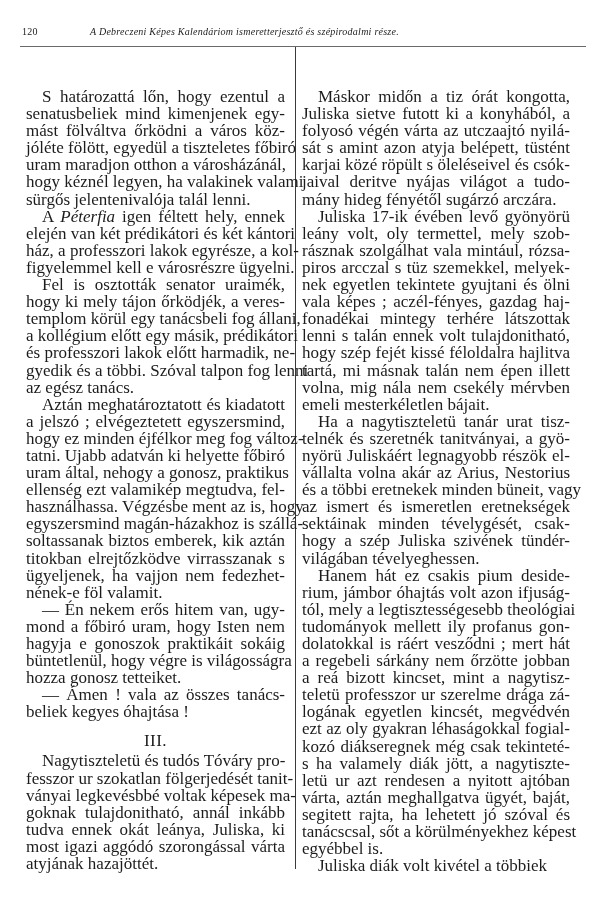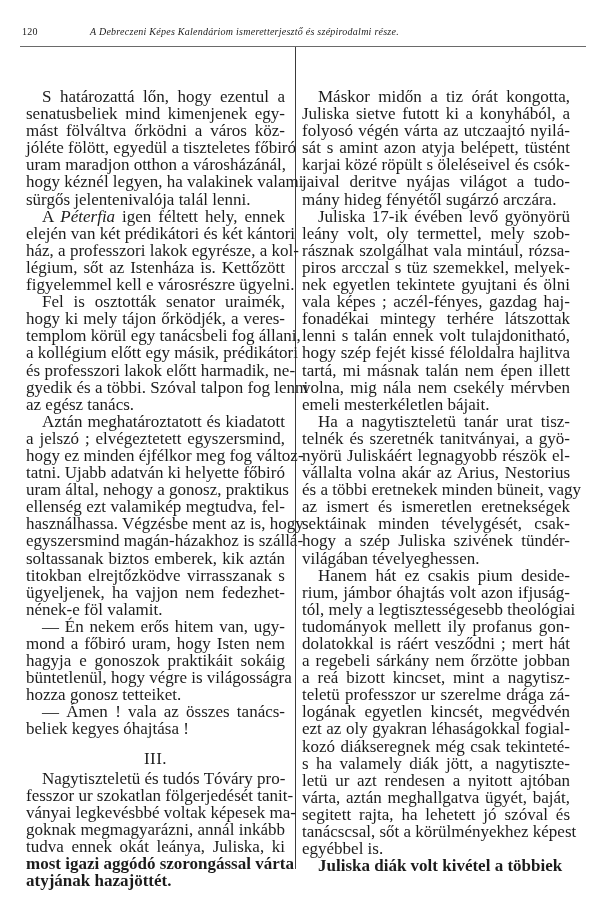--- a/index.html
+++ b/index.html
@@ -90,21 +90,21 @@
     height: 12px;
   }
   .section-heading {
     display: block;
     text-align: right;
     text-align-last: center;
     height: 20px;
     letter-spacing: 0.5px;
   }
   .line.bold {
-    font-weight: bold;
+    font-weight: normal;
   }
   em.inline-it {
     font-style: italic;
   }
 </style>
 </head>
 <body>
 
 <div class="header">
   <span class="page-number">120</span>
@@ -120,21 +120,20 @@
       <span class="line">mást fölváltva őrködni a város köz-</span>
       <span class="line">jóléte fölött, egyedül a tiszteletes főbiró</span>
       <span class="line">uram maradjon otthon a városházánál,</span>
       <span class="line">hogy kéznél legyen, ha valakinek valami</span>
       <span class="line last">sürgős jelentenivalója talál lenni.</span>
     </div>
     <div>
       <span class="line indent"><span>A </span><em class="inline-it">Péterfia</em><span> igen féltett hely, ennek</span></span>
       <span class="line">elején van két prédikátori és két kántori</span>
       <span class="line">ház, a professzori lakok egyrésze, a kol-</span>
-      <span class="line">légium, sőt az Istenháza is. Kettőzött</span>
       <span class="line last">figyelemmel kell e városrészre ügyelni.</span>
     </div>
     <div>
       <span class="line indent">Fel is osztották senator uraimék,</span>
       <span class="line">hogy ki mely tájon őrködjék, a veres-</span>
       <span class="line">templom körül egy tanácsbeli fog állani,</span>
       <span class="line">a kollégium előtt egy másik, prédikátori</span>
       <span class="line">és professzori lakok előtt harmadik, ne-</span>
       <span class="line">gyedik és a többi. Szóval talpon fog lenni</span>
       <span class="line last">az egész tanács.</span>
@@ -163,21 +162,21 @@
     <div>
       <span class="line indent">— Ámen ! vala az összes tanács-</span>
       <span class="line last">beliek kegyes óhajtása !</span>
     </div>
     <span class="gap-section"></span>
     <span class="section-heading">III.</span>
     <div>
       <span class="line indent">Nagytiszteletü és tudós Tóváry pro-</span>
       <span class="line">fesszor ur szokatlan fölgerjedését tanit-</span>
       <span class="line">ványai legkevésbbé voltak képesek ma-</span>
-      <span class="line">goknak megmagyarázni, annál inkább</span>
+      <span class="line">goknak tulajdonitható, annál inkább</span>
       <span class="line">tudva ennek okát leánya, Juliska, ki</span>
       <span class="line bold">most igazi aggódó szorongással várta</span>
       <span class="line last bold">atyjának hazajöttét.</span>
     </div>
   </div>
 <div class="column col-right" id="col-right">
     <div>
       <span class="line indent">Máskor midőn a tiz órát kongotta,</span>
       <span class="line">Juliska sietve futott ki a konyhából, a</span>
       <span class="line">folyosó végén várta az utczaajtó nyilá-</span>

